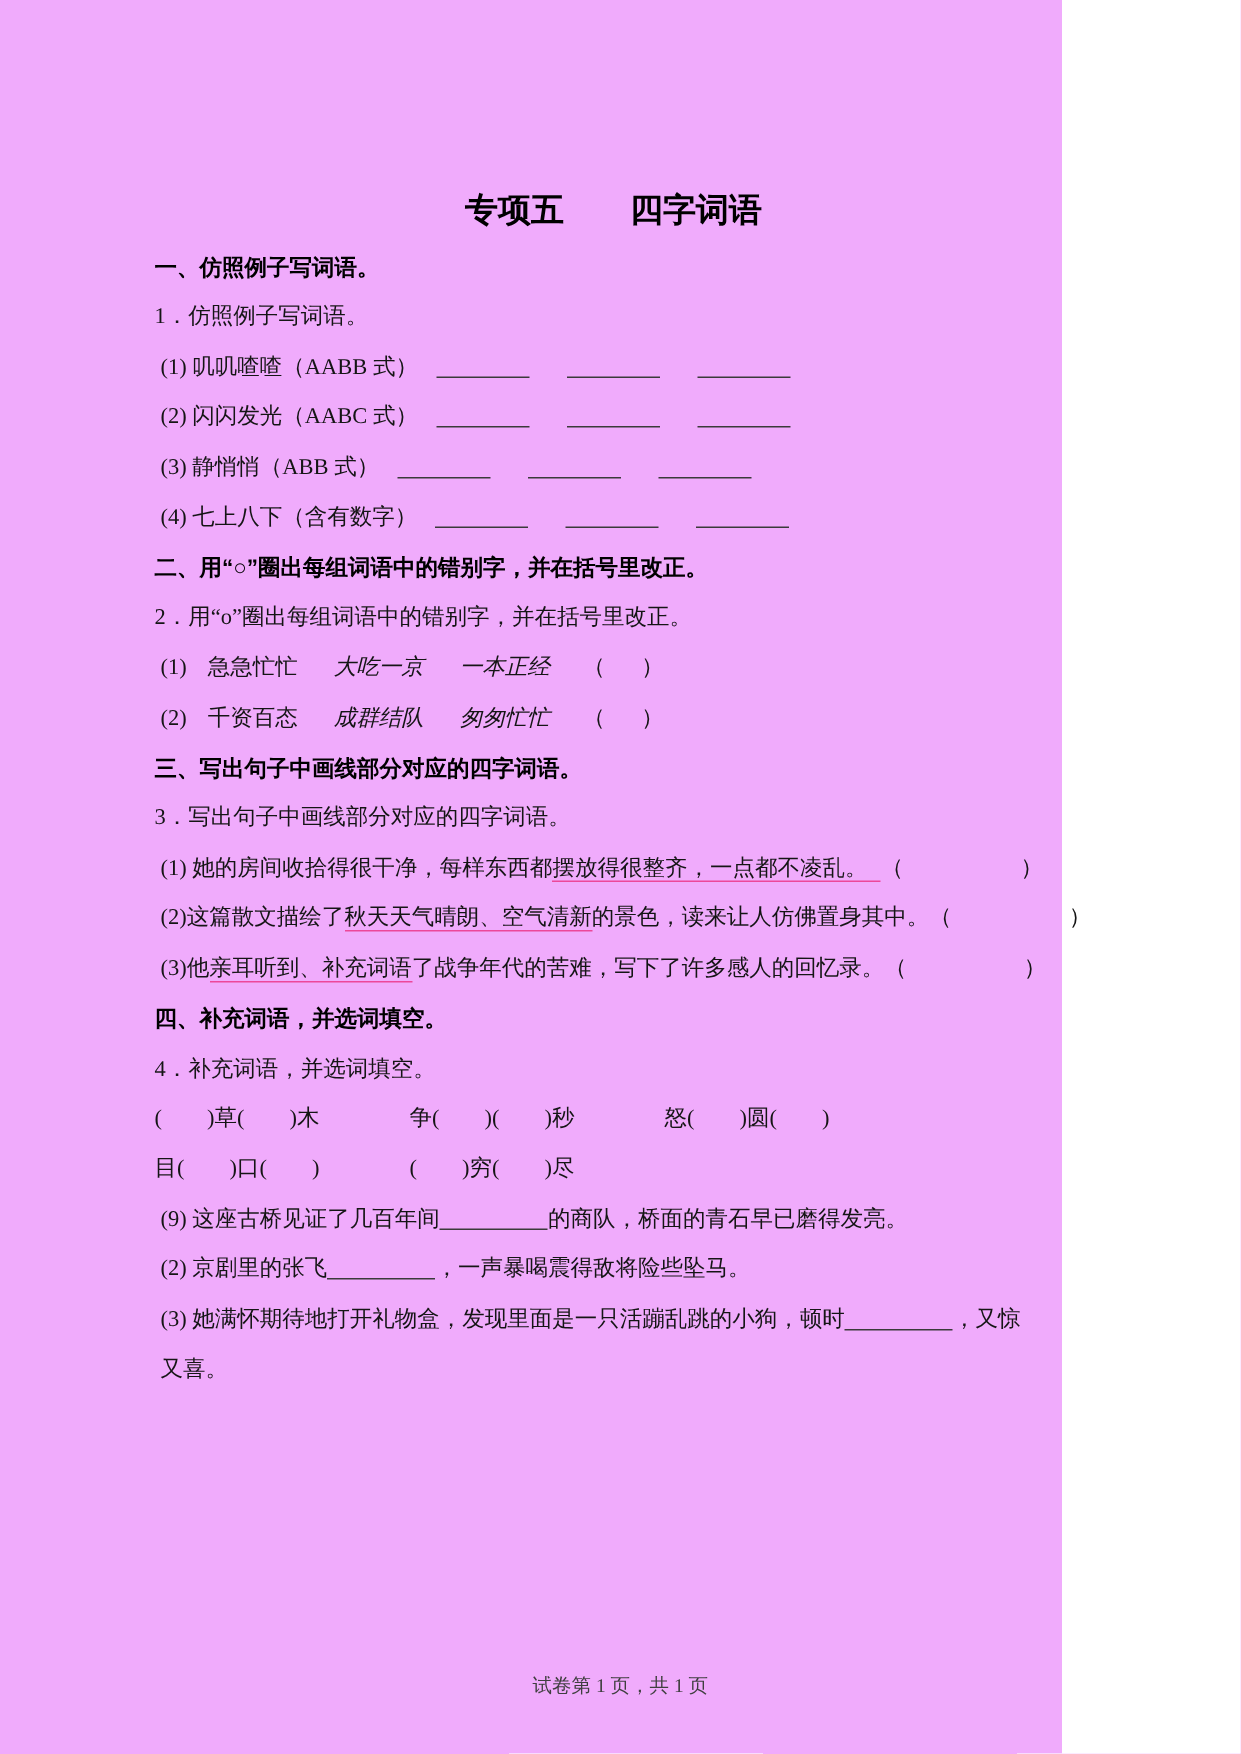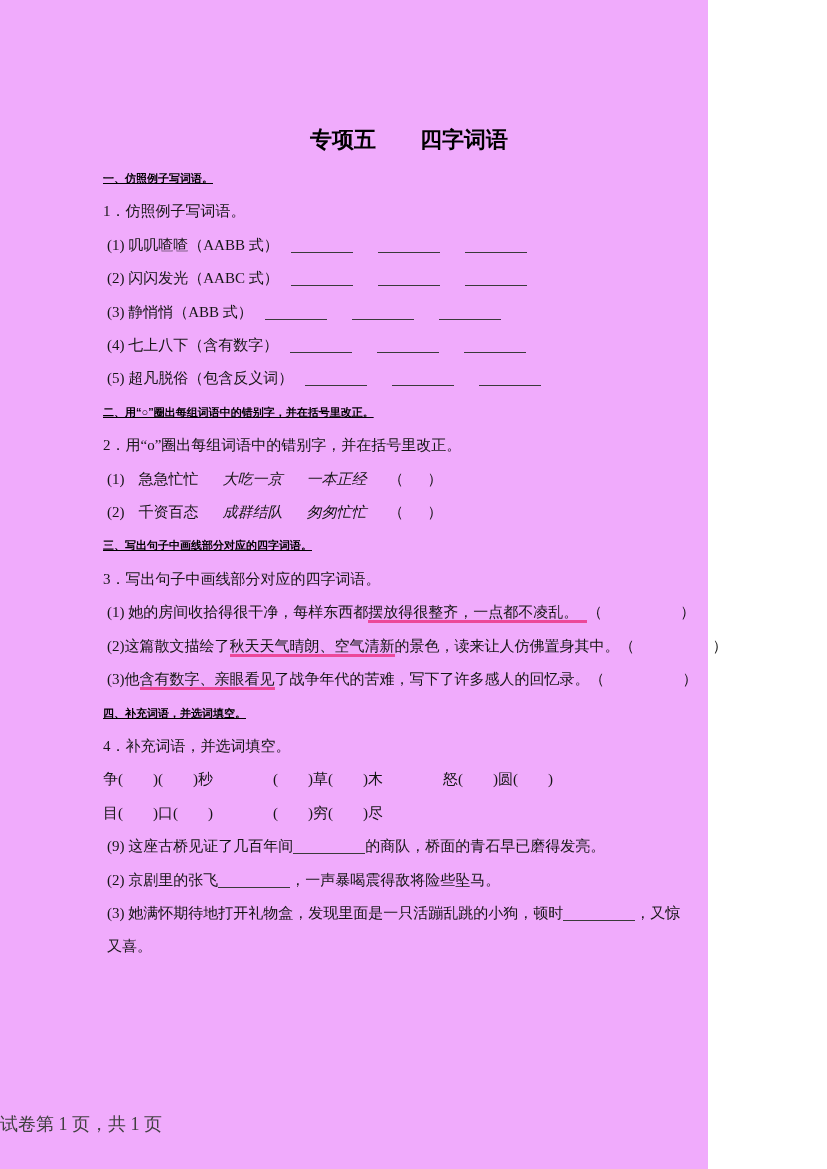--- a/index.html
+++ b/index.html
@@ -28,25 +28,24 @@
     text-align: center;
     font-family: "Liberation Sans", "DejaVu Sans", sans-serif;
     font-weight: 700;
     font-size: 22px;
     color: #000;
     white-space: pre;
   }
   .heading {
     font-family: "Liberation Sans", "DejaVu Sans", sans-serif;
     font-weight: 700;
-    font-size: 11px;
+    font-size: 15px;
     line-height: 33.4px; min-height: 33.4px;
     white-space: nowrap;
     color: #000;
-    text-decoration: underline;
   }
   .line { line-height: 33.4px; min-height: 33.4px; }
   .nowrap { white-space: nowrap; }
   .item-line { padding-left: 4px; }
 
   
   .blank {
     display: inline-block;
     height: 12px;
     border-bottom: 1px solid #3a3a3a;
@@ -57,36 +56,36 @@
   .b72 { width: 72px; }
 
   
   .qnum { margin-right: 14px; }
   .w + .w { margin-left: 24px; font-style: italic; }
   .pgroup { margin-left: 22px; white-space: nowrap; }
   .gap24 { display: inline-block; width: 24px; }
   .gap78 { display: inline-block; width: 78px; }
 
   
-  .u { border-bottom: 3px solid #ec4899; }
+  .u { border-bottom: 1px solid #ec4899; }
   .u-pad { padding-right: 9px; }
   .pgroup3 { white-space: nowrap; }
 
   
   .wordrow { display: flex; }
   .wcell { width: 170px; flex: 0 0 auto; }
   .wrap-para { width: 588px; }
 
   .footer {
     position: absolute;
     top: 1114px; left: 0;
     width: 827px;
-    text-align: left;
+    text-align: center;
     font-family: "Liberation Serif", "DejaVu Serif", serif;
-    font-size: 18px;
+    font-size: 13px;
     line-height: 20px;
     color: #3f3f3f;
   }
 </style>
 </head>
 <body>
 
 <div class="page">
   <div class="content">
 
@@ -100,23 +99,20 @@
     </div>
     <div class="line nowrap item-line">
       <span>(2) 闪闪发光（AABC 式）</span><span class="blank b62 first"></span><span class="blank b62"></span><span class="blank b62"></span>
     </div>
     <div class="line nowrap item-line">
       <span>(3) 静悄悄（ABB 式）</span><span class="blank b62 first"></span><span class="blank b62"></span><span class="blank b62"></span>
     </div>
     <div class="line nowrap item-line">
       <span>(4) 七上八下（含有数字）</span><span class="blank b62 first"></span><span class="blank b62"></span><span class="blank b62"></span>
     </div>
-    <div class="line nowrap item-line">
-      <span>(5) 超凡脱俗（包含反义词）</span><span class="blank b62 first"></span><span class="blank b62"></span><span class="blank b62"></span>
-    </div>
 
     <div class="heading">二、用“○”圈出每组词语中的错别字，并在括号里改正。</div>
     <div class="line nowrap">2．用“o”圈出每组词语中的错别字，并在括号里改正。</div>
 
     <div class="line nowrap item-line">
       <span class="qnum">(1)</span><span class="w">急急忙忙</span><span class="w">大吃一京</span><span class="w">一本正经</span><span class="pgroup"><span>（</span><span class="gap24"></span><span>）</span></span>
     </div>
     <div class="line nowrap item-line">
       <span class="qnum">(2)</span><span class="w">千资百态</span><span class="w">成群结队</span><span class="w">匆匆忙忙</span><span class="pgroup"><span>（</span><span class="gap24"></span><span>）</span></span>
     </div>
@@ -124,29 +120,29 @@
     <div class="heading">三、写出句子中画线部分对应的四字词语。</div>
     <div class="line nowrap">3．写出句子中画线部分对应的四字词语。</div>
 
     <div class="line nowrap item-line">
       <span>(1) 她的房间收拾得很干净，每样东西都</span><span class="u u-pad">摆放得很整齐，一点都不凌乱。</span><span></span><span class="pgroup3"><span>（</span><span class="gap78"></span><span>）</span></span>
     </div>
     <div class="line nowrap item-line">
       <span>(2)这篇散文描绘了</span><span class="u">秋天天气晴朗、空气清新</span><span>的景色，读来让人仿佛置身其中。</span><span class="pgroup3"><span>（</span><span class="gap78"></span><span>）</span></span>
     </div>
     <div class="line nowrap item-line">
-      <span>(3)他</span><span class="u">含有数字、亲眼看见</span><span>了战争年代的苦难，写下了许多感人的回忆录。</span><span class="pgroup3"><span>（</span><span class="gap78"></span><span>）</span></span>
+      <span>(3)他</span><span class="u">亲耳听到、补充词语</span><span>了战争年代的苦难，写下了许多感人的回忆录。</span><span class="pgroup3"><span>（</span><span class="gap78"></span><span>）</span></span>
     </div>
 
     <div class="heading">四、补充词语，并选词填空。</div>
     <div class="line nowrap">4．补充词语，并选词填空。</div>
 
     <div class="line wordrow">
+      <span class="wcell">(　　)草(　　)木</span>
       <span class="wcell">争(　　)(　　)秒</span>
-      <span class="wcell">(　　)草(　　)木</span>
       <span class="wcell">怒(　　)圆(　　)</span>
     </div>
     <div class="line wordrow">
       <span class="wcell">目(　　)口(　　)</span>
       <span class="wcell">(　　)穷(　　)尽</span>
     </div>
 
     <div class="line nowrap item-line">
       <span>(9) 这座古桥见证了几百年间</span><span class="blank b72"></span><span>的商队，桥面的青石早已磨得发亮。</span>
     </div>

